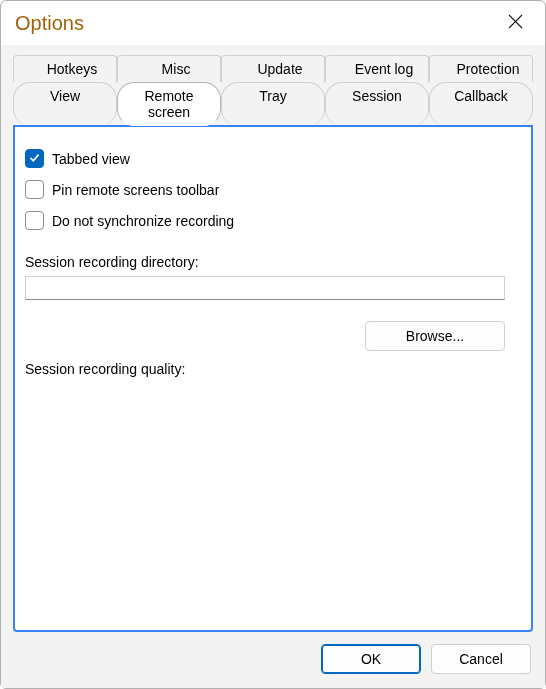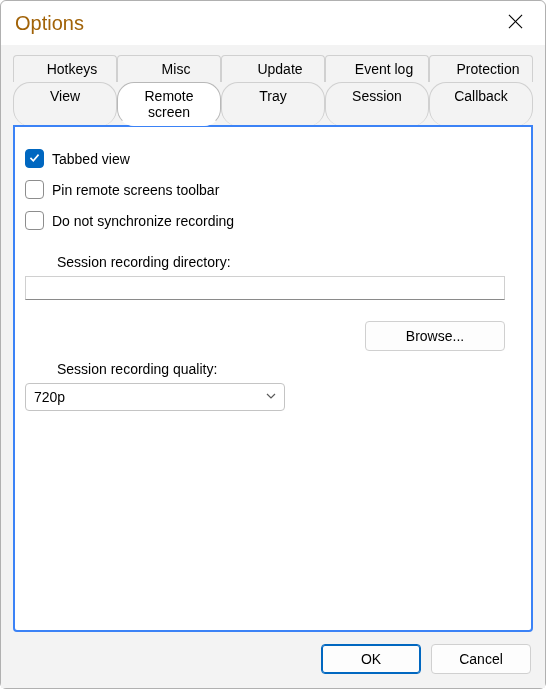--- a/index.html
+++ b/index.html
@@ -106,21 +106,20 @@
     }
     .checkbox.checked {
       background: #0067c0;
       border-color: #0067c0;
     }
     .checkbox.checked svg { width: 13px; height: 13px; }
     .section-label {
       margin-top: 24px;
       margin-bottom: 6px;
       font-size: 14px;
-      margin-left: 32px;
     }
     .text-input {
       width: 100%;
       height: 24px;
       background: #fff;
       border: 1px solid #d0d0d0;
       border-bottom: 1px solid #8a8a8a;
       font-family: inherit;
       font-size: 14px;
       padding: 2px 6px;
@@ -238,28 +237,20 @@
       </div>
 
       <div class="section-label">Session recording directory:</div>
       <input type="text" class="text-input" value="" style="">
 
       <div class="browse-row">
         <button class="btn browse-btn">Browse...</button>
       </div>
 
       <div class="section-label" style="margin-top:10px">Session recording quality:</div>
-      <div class="select-wrap">
-        <button class="select">720p</button>
-        <span class="select-chevron">
-          <svg viewBox="0 0 12 12">
-              <polyline points="2,4 6,8 10,4" fill="none" stroke="#5a5a5a" stroke-width="1.2"></polyline>
-            </svg>
-        </span>
-      </div>
 
     </div>
 
     <div class="footer">
       <button class="btn primary">OK</button>
       <button class="btn">Cancel</button>
     </div>
   </div>
 </div>
 

